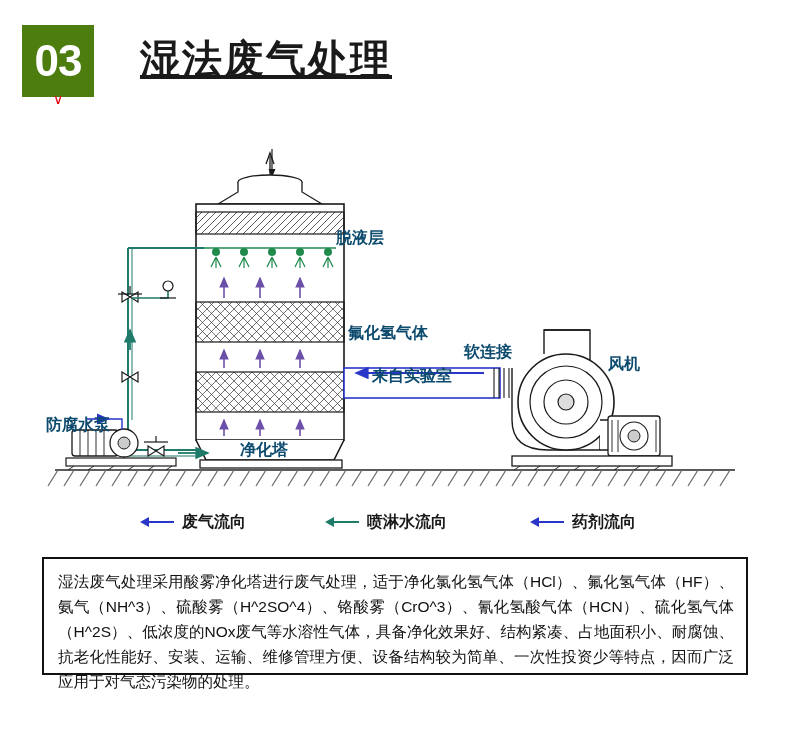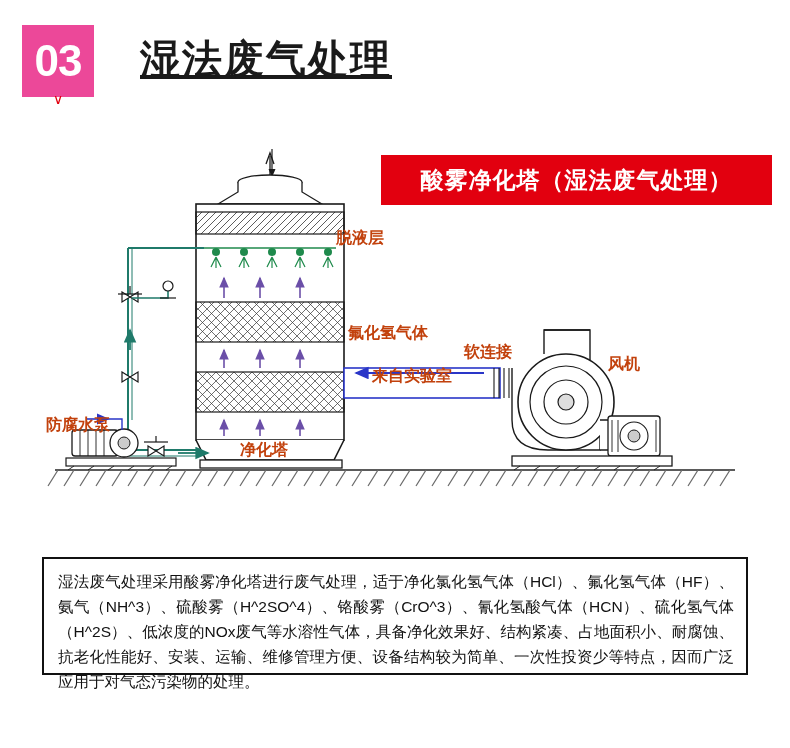--- a/index.html
+++ b/index.html
@@ -22,21 +22,21 @@
     top: 0;
     width: 790px;
     height: 120px;
   }
   #section-badge {
     position: absolute;
     left: 22px;
     top: 25px;
     width: 72px;
     height: 72px;
-    background: #ec4899;
+    background: #4d7c0f;
     color: #ffffff;
     font-size: 44px;
     font-weight: bold;
     line-height: 72px;
     text-align: center;
     letter-spacing: -1px;
     font-family: "Liberation Sans", sans-serif;
   }
   #badge-caret {
     position: absolute;
@@ -89,21 +89,21 @@
     line-height: 50px;
     text-align: center;
     white-space: nowrap;
     letter-spacing: 1px;
   }
 
   
   .dlabel {
     position: absolute;
     font-size: 16px;
-    color: #c2410c;
+    color: #0c4a6e;
     font-weight: bold;
     white-space: nowrap;
     font-family: "Liberation Sans", sans-serif;
   }
 
   
   #legend {
     position: absolute;
     left: 0;
     top: 390px;
@@ -396,27 +396,49 @@
     <g fill="#ffffff" stroke="#1a1a1a" stroke-width="1.2">
       <path d="M148,326 L164,336 L164,326 L148,336 z"></path>
     </g>
     <line x1="144" y1="322" x2="168" y2="322" stroke="#1a1a1a" stroke-width="1.2"></line>
     <line x1="156" y1="316" x2="156" y2="322" stroke="#1a1a1a" stroke-width="1.2"></line>
 
     <line x1="86" y1="299" x2="108" y2="299" stroke="#2a36c8" stroke-width="1.6" marker-end="url(#ah-blue)"></line>
     <path d="M108,299 L122,299 L122,310" fill="none" stroke="#2a36c8" stroke-width="1.4"></path>
   </svg>
 
-  <div id="red-banner">酸雾净化塔（湿法废气处理）</div>
 
   <div class="dlabel" style="left:336px; top:108px;">脱液层</div>
   <div class="dlabel" style="left:348px; top:203px;">氟化氢气体</div>
   <div class="dlabel" style="left:464px; top:222px;">软连接</div>
   <div class="dlabel" style="left:608px; top:234px;">风机</div>
   <div class="dlabel" style="left:372px; top:246px;">来自实验室</div>
   <div class="dlabel" style="left:14px; top:295px;margin-left:32px;">防腐水泵</div>
   <div class="dlabel" style="left:240px; top:320px;">净化塔</div>
 
+  <div id="legend">
+    <div class="legend-item" style="left:140px;">
+      <span class="legend-arrow">
+        <span class="head" style="border-right-color:#2a36c8;"></span>
+        <span class="bar" style="background:#2a36c8;"></span>
+      </span>
+      <span class="legend-text">废气流向</span>
+    </div>
+    <div class="legend-item" style="left:325px;">
+      <span class="legend-arrow">
+        <span class="head" style="border-right-color:#1f7a6a;"></span>
+        <span class="bar" style="background:#1f7a6a;"></span>
+      </span>
+      <span class="legend-text">喷淋水流向</span>
+    </div>
+    <div class="legend-item" style="left:530px;">
+      <span class="legend-arrow">
+        <span class="head" style="border-right-color:#2a36c8;"></span>
+        <span class="bar" style="background:#2a36c8;"></span>
+      </span>
+      <span class="legend-text">药剂流向</span>
+    </div>
+  </div>
 </div>
 
 <div id="desc-box">
   <div id="desc-text">湿法废气处理采用酸雾净化塔进行废气处理，适于净化氯化氢气体（HCl）、氟化氢气体（HF）、氨气（NH^3）、硫酸雾（H^2SO^4）、铬酸雾（CrO^3）、氰化氢酸气体（HCN）、硫化氢气体（H^2S）、低浓度的NOx废气等水溶性气体，具备净化效果好、结构紧凑、占地面积小、耐腐蚀、抗老化性能好、安装、运输、维修管理方便、设备结构较为简单、一次性投资少等特点，因而广泛应用于对气态污染物的处理。</div>
 </div>
 
 </body></html>

